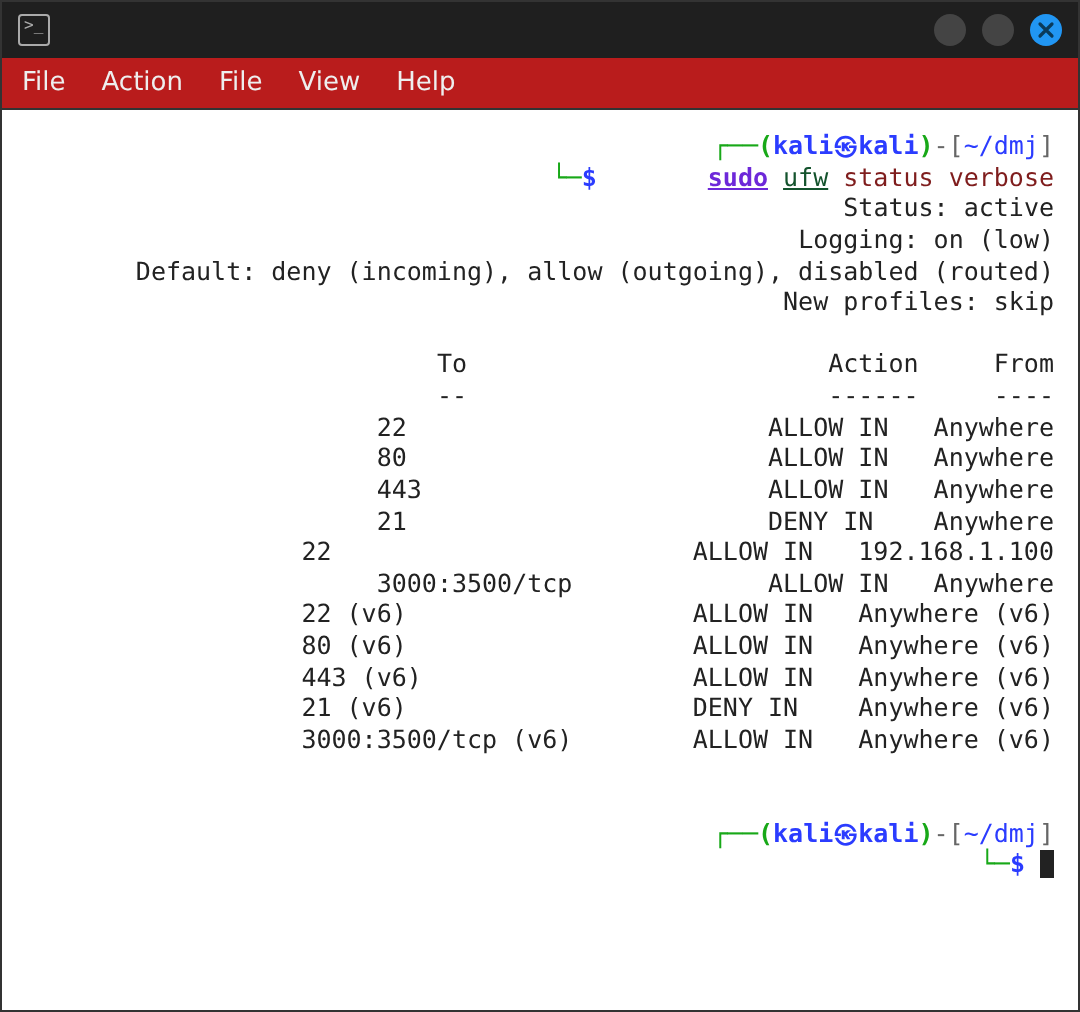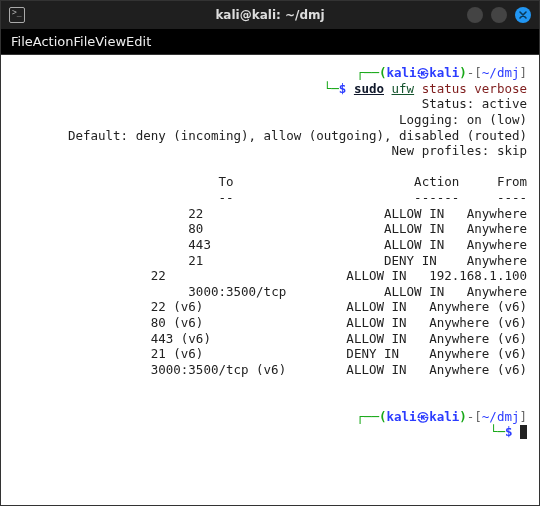--- a/index.html
+++ b/index.html
@@ -54,24 +54,25 @@
       align-items: center;
       justify-content: center;
       font-size: 10px;
       color: #111;
     }
     .wc-min { background: #444; }
     .wc-max { background: #444; }
     .wc-close { background: #2196f3; }
     .menubar {
       height: 26px;
-      background: #000000;
+      background: #b91c1c;
       display: flex;
       align-items: center;
       padding: 0 10px;
+      gap: 18px;
       border-bottom: 1px solid #333;
     }
     .menu-item {
       color: #eee;
       font-family: "DejaVu Sans", sans-serif;
       font-size: 13px;
       cursor: pointer;
     }
     .terminal {
       background: #fff;
@@ -83,54 +84,53 @@
       line-height: 1.25;
       white-space: pre;
       overflow: hidden;
       position: relative;
       text-align: right;
     }
     .prompt-line { display: block; }
     .p-green { color: #18a818; font-weight: bold; }
     .p-blue  { color: #2b3cff; font-weight: bold; }
     .p-gray  { color: #666; }
-    .cmd-sudo { color: #0f172a; text-decoration: underline; font-weight: bold; }
+    .cmd-sudo { color: #6d28d9; text-decoration: underline; font-weight: bold; margin-left: 48px; }
     .cmd-ufw  { color: #14532d; text-decoration: underline; }
     .cmd-rest { color: #7f1d1d; }
     .hdr { text-decoration: none; }
     .hdr-u { display: inline-block; border-top: 1px solid #222; }
     .cursor {
       display: inline-block;
       width: 7px;
       height: 14px;
       background: #222;
       vertical-align: text-bottom;
     }
     .skull { font-weight: bold; }
   </style>
 </head>
 <body>
 
 <div class="titlebar">
   <div class="titlebar-icon">
       <span>&gt;_</span>
     </div>
-  <div class="titlebar-title">kali@kali: ~/dmj</div>
   <div class="window-controls">
     <div class="wc wc-min"></div>
     <div class="wc wc-max"></div>
     <div class="wc wc-close">
       <svg width="10" height="10" viewBox="0 0 10 10">
           <path d="M2 2 L8 8 M8 2 L2 8" stroke="#0a3a5a" stroke-width="1.6" stroke-linecap="round"></path>
         </svg>
     </div>
   </div>
 </div>
 
 <div class="menubar">
   <span class="menu-item">File</span>
   <span class="menu-item">Action</span>
   <span class="menu-item">File</span>
   <span class="menu-item">View</span>
-  <span class="menu-item">Edit</span>
+  <span class="menu-item">Help</span>
 </div>
 
 <div class="terminal" id="term"><span class="prompt-line"><span class="p-green">┌──(</span><span class="p-blue">kali</span><span class="p-blue skull">㉿</span><span class="p-blue">kali</span><span class="p-green">)</span><span class="p-gray">-[</span><span class="p-blue" style="font-weight:normal">~/dmj</span><span class="p-gray">]</span></span><span class="prompt-line"><span class="p-green">└─</span><span class="p-blue">$ </span><span class="cmd-sudo">sudo</span> <span class="cmd-ufw">ufw</span><span class="cmd-rest"> status verbose</span></span><span class="prompt-line">Status: active</span><span class="prompt-line">Logging: on (low)</span><span class="prompt-line">Default: deny (incoming), allow (outgoing), disabled (routed)</span><span class="prompt-line">New profiles: skip</span><span class="prompt-line"> </span><span class="prompt-line hdr">To                        Action     From</span><span class="prompt-line">--                        <span class="hdr-u" style="width:0px"></span>------     ----</span><span class="prompt-line">22                        ALLOW IN   Anywhere</span><span class="prompt-line">80                        ALLOW IN   Anywhere</span><span class="prompt-line">443                       ALLOW IN   Anywhere</span><span class="prompt-line">21                        DENY IN    Anywhere</span><span class="prompt-line">22                        ALLOW IN   192.168.1.100</span><span class="prompt-line">3000:3500/tcp             ALLOW IN   Anywhere</span><span class="prompt-line">22 (v6)                   ALLOW IN   Anywhere (v6)</span><span class="prompt-line">80 (v6)                   ALLOW IN   Anywhere (v6)</span><span class="prompt-line">443 (v6)                  ALLOW IN   Anywhere (v6)</span><span class="prompt-line">21 (v6)                   DENY IN    Anywhere (v6)</span><span class="prompt-line">3000:3500/tcp (v6)        ALLOW IN   Anywhere (v6)</span><span class="prompt-line"> </span><span class="prompt-line"> </span><span class="prompt-line"><span class="p-green">┌──(</span><span class="p-blue">kali</span><span class="p-blue skull">㉿</span><span class="p-blue">kali</span><span class="p-green">)</span><span class="p-gray">-[</span><span class="p-blue" style="font-weight:normal">~/dmj</span><span class="p-gray">]</span></span><span class="prompt-line"><span class="p-green">└─</span><span class="p-blue">$ </span><span class="cursor"></span></span></div>
 
 </body></html>

